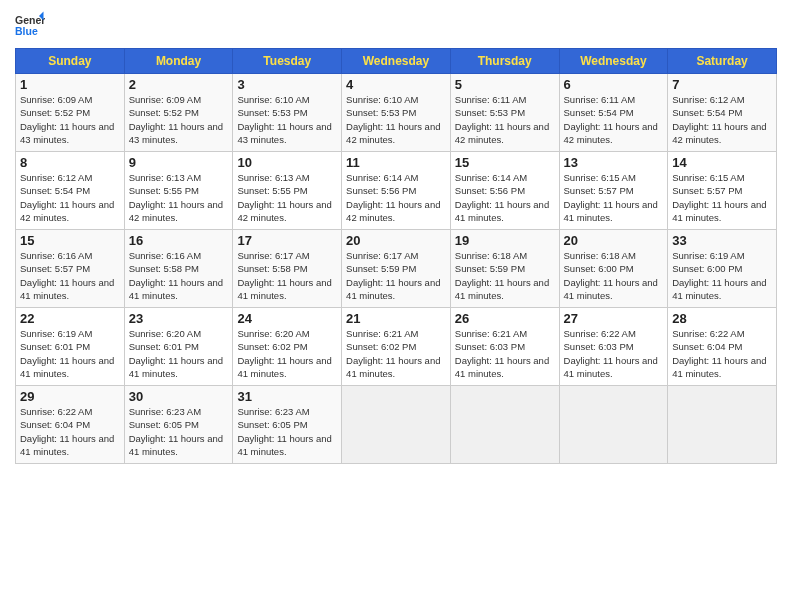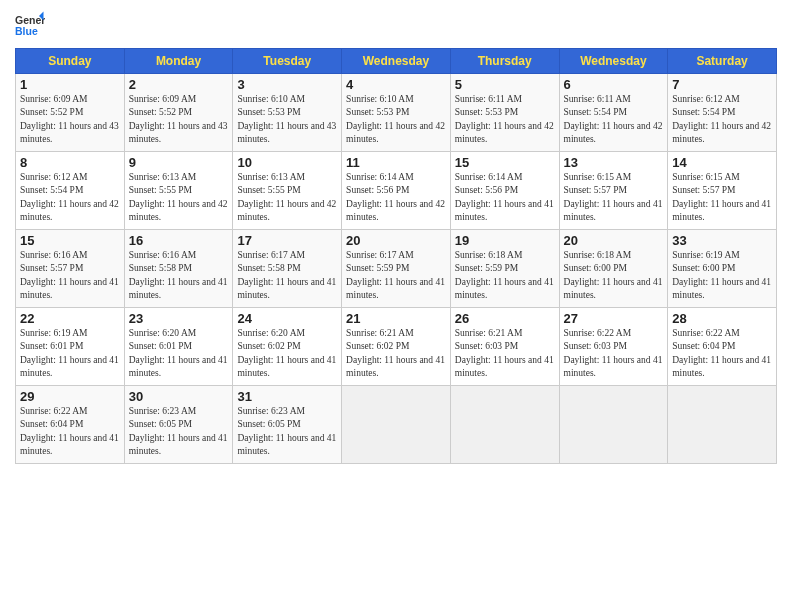--- a/index.html
+++ b/index.html
@@ -72,21 +72,20 @@
       font-size: 13px;
       font-weight: bold;
       color: #222;
       display: block;
       margin-bottom: 1px;
     }
     .day-detail {
       font-size: 9.5px;
       color: #333;
       line-height: 1.4;
-      font-family: Liberation Serif, serif;
     }
     td.empty {
       background: #f0f0f0 !important;
     }
   </style>
 </head>
 <body>
 
 <div class="container">
   <div class="header">

